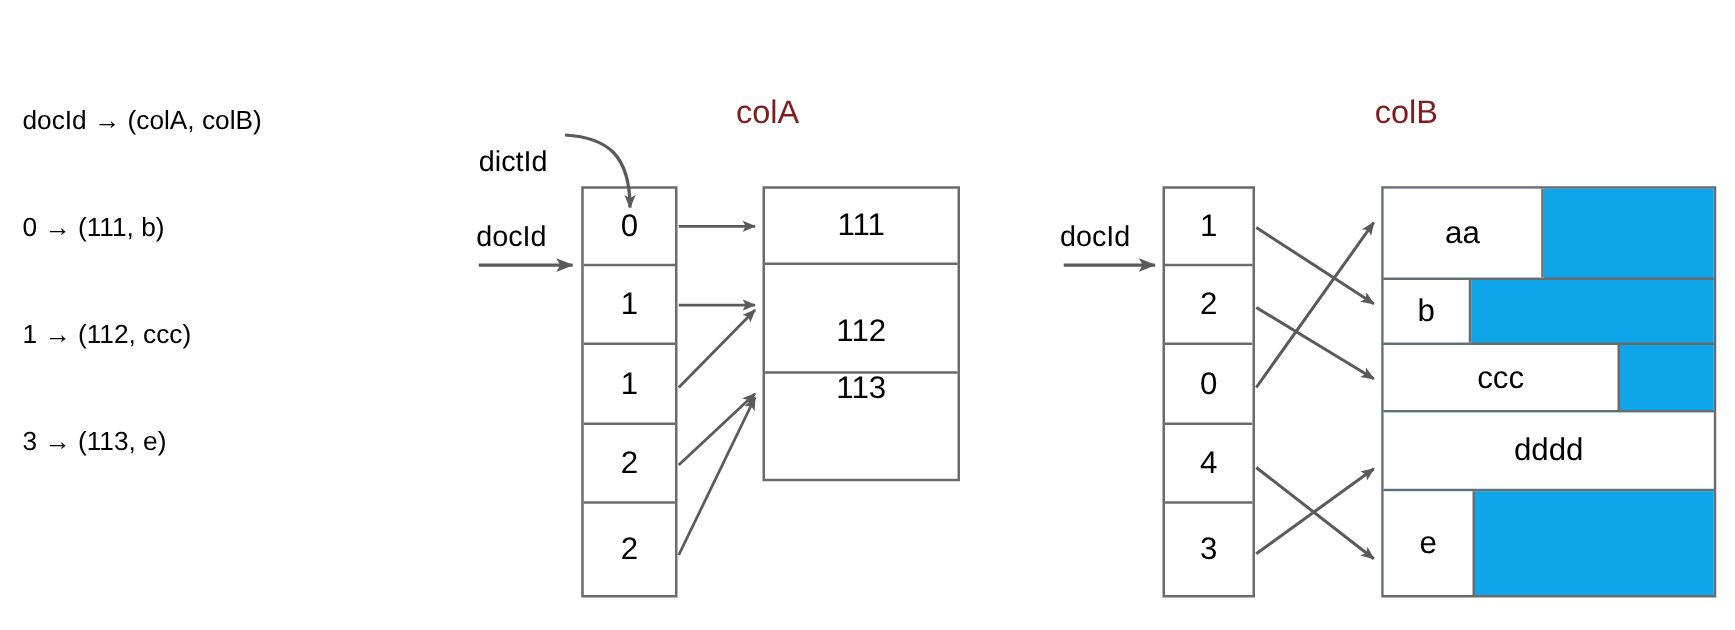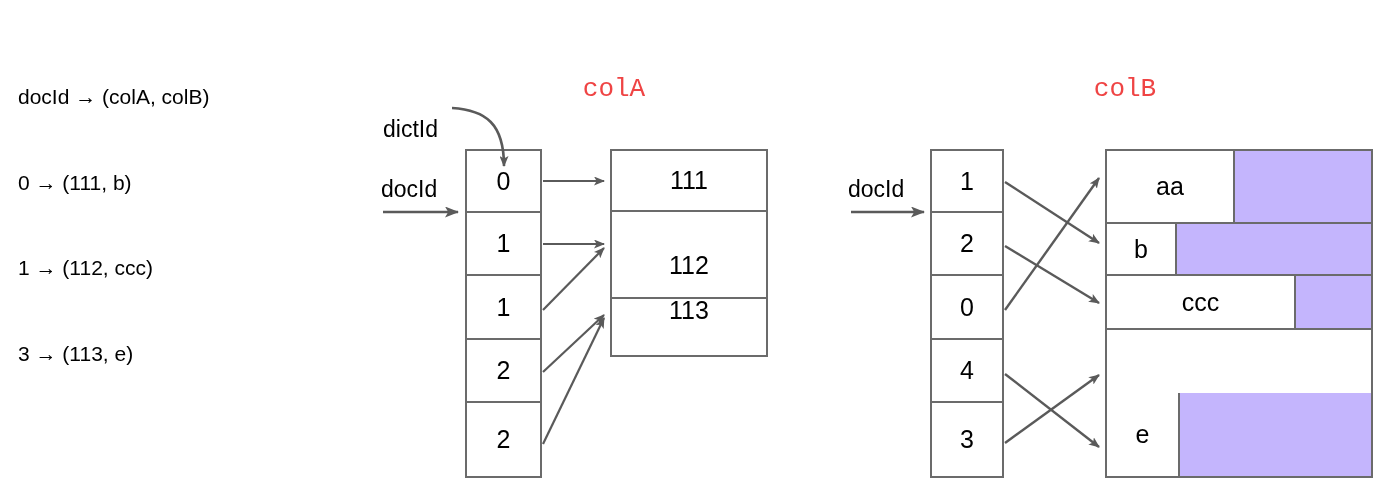--- a/index.html
+++ b/index.html
@@ -21,23 +21,22 @@
     white-space:pre;
     color:#000;
   }
   .legend div{height:28.5px;}
 
   
   .coltitle{
     position:absolute;
     font-size:26px;
     text-align:center;
-    color:#ef4444;
+    color:#7f1d1d;
     white-space:nowrap;
-    font-family:Liberation Mono, monospace;
   }
 
   
   .tbl{
     position:absolute;
     box-sizing:border-box;
     border:2px solid #6b6b6b;
     background:#ffffff;
   }
   .trow{
@@ -52,21 +51,21 @@
     color:#000;
   }
   .trow.last{border-bottom:none;}
 
   
   .vrow{
     position:absolute;
     left:0; right:0;
     box-sizing:border-box;
     border-bottom:2px solid #6b6b6b;
-    background:#c4b5fd;
+    background:#0ea5e9;
   }
   .vrow.last{border-bottom:none;}
   .vfill{
     position:absolute;
     left:0; top:0; bottom:0;
     background:#ffffff;
     border-right:2px solid #6b6b6b;
     box-sizing:border-box;
     display:flex;
     align-items:center;
@@ -111,21 +110,21 @@
   <div class="slabel" style="left:848px;top:176px;">docId</div>
 
   <div class="tbl" style="left:465px;top:149px;width:77px;height:329px;">
     <div class="trow" style="top:0px;height:62px;">0</div>
     <div class="trow" style="top:62px;height:63px;">1</div>
     <div class="trow" style="top:125px;height:64px;">1</div>
     <div class="trow" style="top:189px;height:63px;">2</div>
     <div class="trow last" style="top:252px;height:73px;">2</div>
   </div>
 
-  <div class="tbl" style="left:610px;top:149px;width:158px;height:208px;">
+  <div class="tbl" style="left:610px;top:149px;width:158px;height:236px;">
     <div class="trow" style="top:0px;height:61px;">111</div>
     <div class="trow" style="top:61px;height:66px;margin-top:21px;">112</div>
     <div class="trow last" style="top:127px;height:65px;">113</div>
   </div>
 
   <div class="tbl" style="left:930px;top:149px;width:74px;height:329px;">
     <div class="trow" style="top:0px;height:62px;">1</div>
     <div class="trow" style="top:62px;height:63px;">2</div>
     <div class="trow" style="top:125px;height:64px;">0</div>
     <div class="trow" style="top:189px;height:63px;">4</div>
@@ -134,20 +133,23 @@
 
   <div class="tbl" style="left:1105px;top:149px;width:268px;height:329px;">
     <div class="vrow" style="top:0px;height:73px;">
       <div class="vfill" style="width:128px;">aa</div>
     </div>
     <div class="vrow" style="top:73px;height:52px;">
       <div class="vfill" style="width:70px;">b</div>
     </div>
     <div class="vrow" style="top:125px;height:54px;">
       <div class="vfill" style="width:189px;">ccc</div>
+    </div>
+    <div class="vrow" style="top:179px;height:63px;">
+      <div class="vfill full" style="width:264px;">dddd</div>
     </div>
     <div class="vrow last" style="top:242px;height:83px;">
       <div class="vfill" style="width:73px;">e</div>
     </div>
   </div>
 
   <svg class="overlay" viewBox="0 0 1388 504">
     <defs>
       <marker id="ah" markerWidth="11" markerHeight="9" refX="10" refY="4.5" orient="auto" markerUnits="userSpaceOnUse">
         <path d="M0,0 L11,4.5 L0,9 L2.6,4.5 Z" fill="#5a5a5a"></path>

